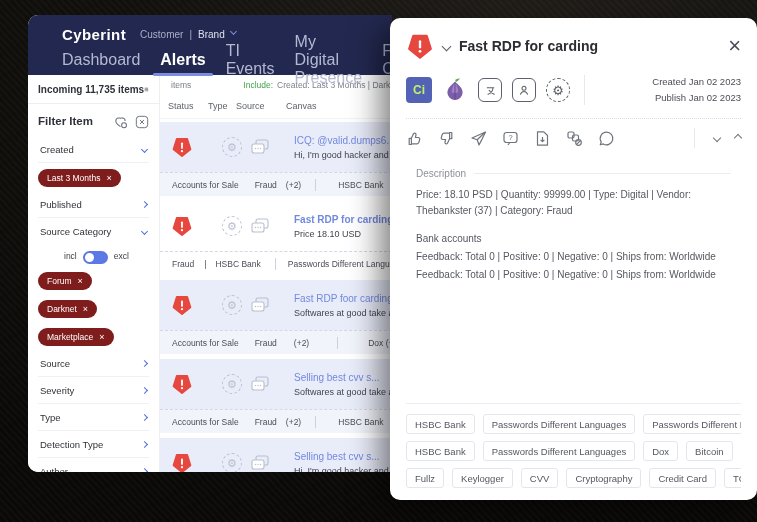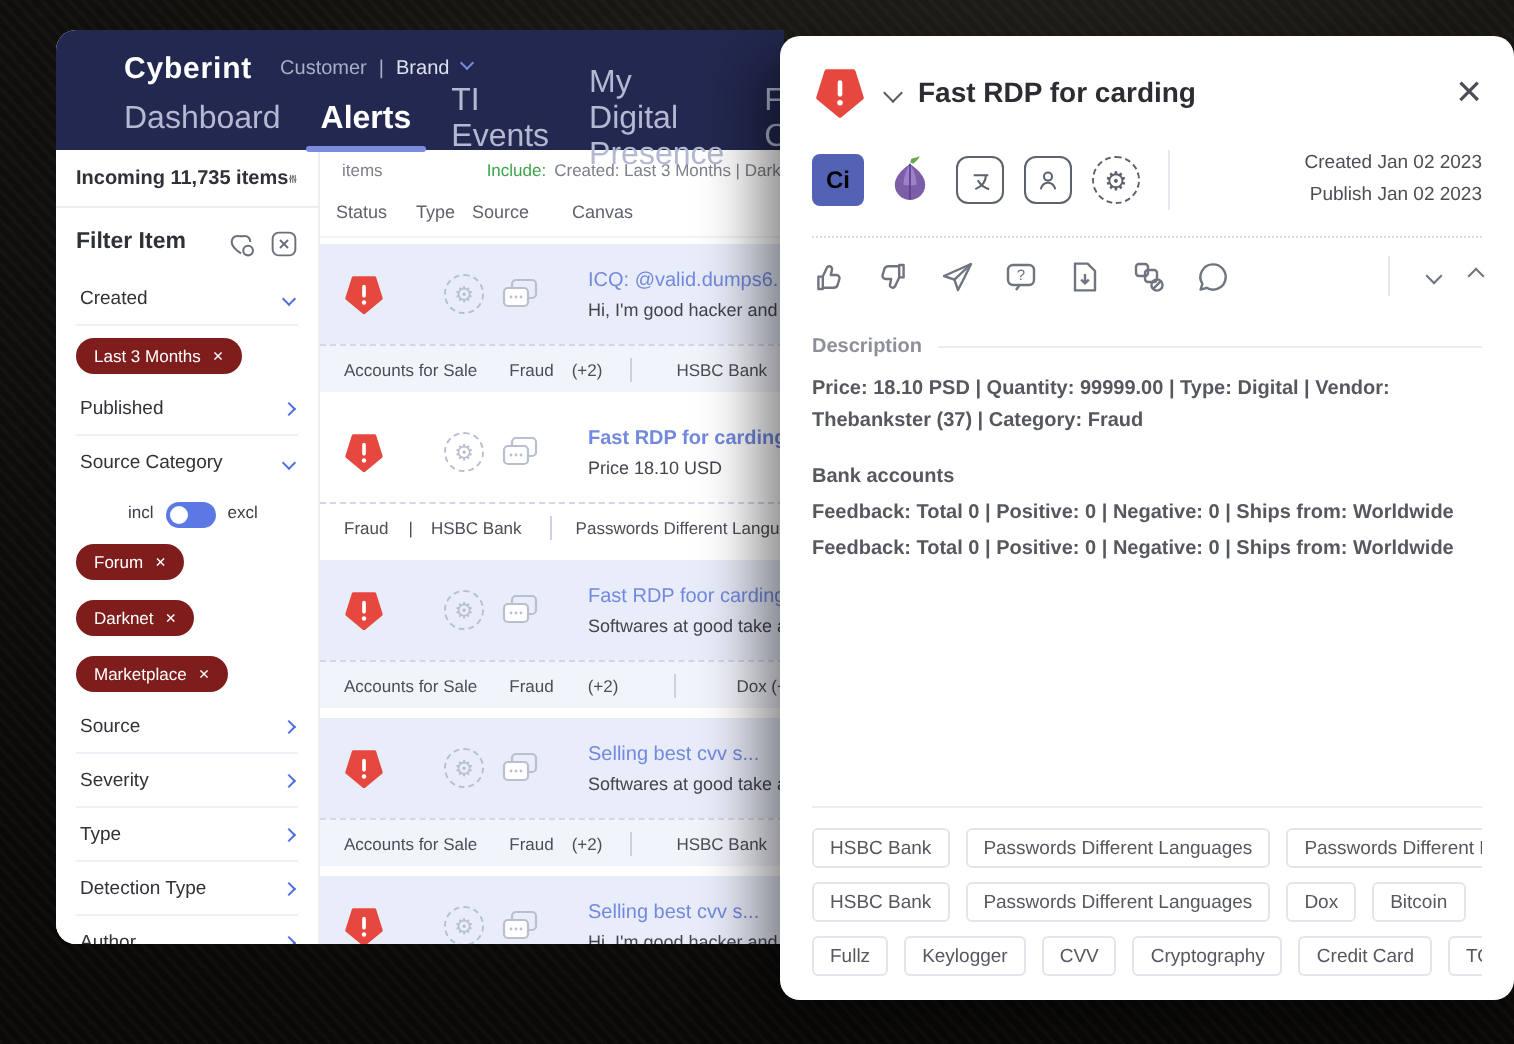--- a/index.html
+++ b/index.html
@@ -75,33 +75,33 @@
   .bf .c4 { margin-left:22px; }
   
   .panel { position:absolute; left:390px; top:18px; width:367px; height:482px; background:#fff;
     border-radius:10px; box-shadow:-10px 10px 30px rgba(0,0,0,.5);
     display:flex; flex-direction:column; overflow:hidden; z-index:5; }
   .p-head { display:flex; align-items:center; gap:9px; padding:14px 16px 6px; }
   .p-title { font-size:14px; font-weight:bold; color:#2b2d33; flex:1; }
   .p-head .chev { color:#5a5d64; width:7px; height:7px; }
   .close { font-size:22px; color:#4a4d55; font-weight:300; line-height:1; cursor:pointer; }
   .p-icons { display:flex; align-items:center; gap:10px; padding:8px 16px 10px; }
-  .ci { width:26px; height:26px; border-radius:4px; background:#5462b5; color:#000000;
+  .ci { width:26px; height:26px; border-radius:4px; background:#5462b5; color:#bef264;
     font-size:12px; font-weight:bold; display:flex; align-items:center; justify-content:center; }
   .sq { width:24px; height:24px; border:1.3px solid #5d616b; border-radius:6px;
     display:flex; align-items:center; justify-content:center; }
   .gear.dark { width:24px; height:24px; color:#5d616b; border-color:#5d616b; font-size:13px; }
   .vdiv { width:1px; height:30px; background:#e6e8ef; margin:0 4px; }
   .dates { margin-left:auto; text-align:right; font-size:9.5px; color:#4b4e55; line-height:1.7; }
   .p-sep { border-top:1px dotted #d8dce8; margin:2px 16px 0; }
   .p-actions { display:flex; align-items:center; gap:15px; padding:9px 16px 8px; color:#6f747e; }
   .p-actions .spacer { flex:1; }
   .p-actions .chev { width:6px; height:6px; cursor:pointer; }
   .aicon { cursor:pointer; display:flex; }
-  .p-desc { padding:12px 16px 0;font-weight:bold; }
+  .p-desc { padding:12px 26px 0; }
   .d-label { display:flex; align-items:center; gap:8px; font-size:10px; color:#8d9099; }
   .hairline { flex:1; height:1px; background:#ececf1; }
   .d-body { font-size:10px; color:#55585f; line-height:1.55; margin-top:8px; max-width:322px; }
   .d-bank { margin-top:15px; font-size:10px; color:#55585f; }
   .d-fb { font-size:10px; color:#55585f; margin-top:7px; }
   .p-div { border-top:1px solid #ececf1; margin:auto 16px 0; }
   .p-tags { padding:10px 16px 12px; display:flex; flex-direction:column; gap:7px; }
   .trow { display:flex; gap:8px; align-items:center; white-space:nowrap; overflow:hidden; }
   .tag { font-size:9.5px; color:#55585f; border:1px solid #e4e6ed; border-radius:3px;
     padding:3.5px 8px; flex:none; cursor:pointer; }

